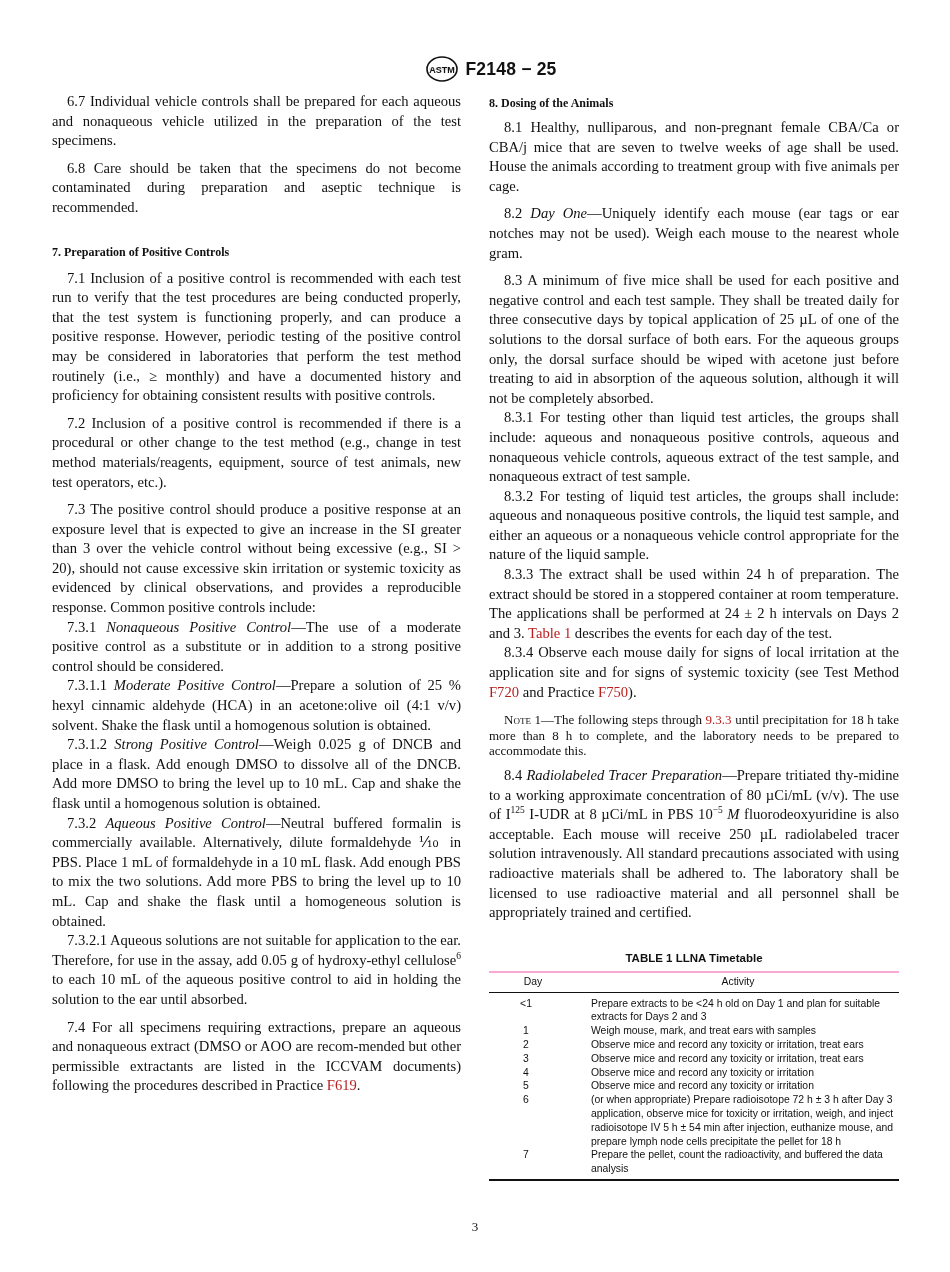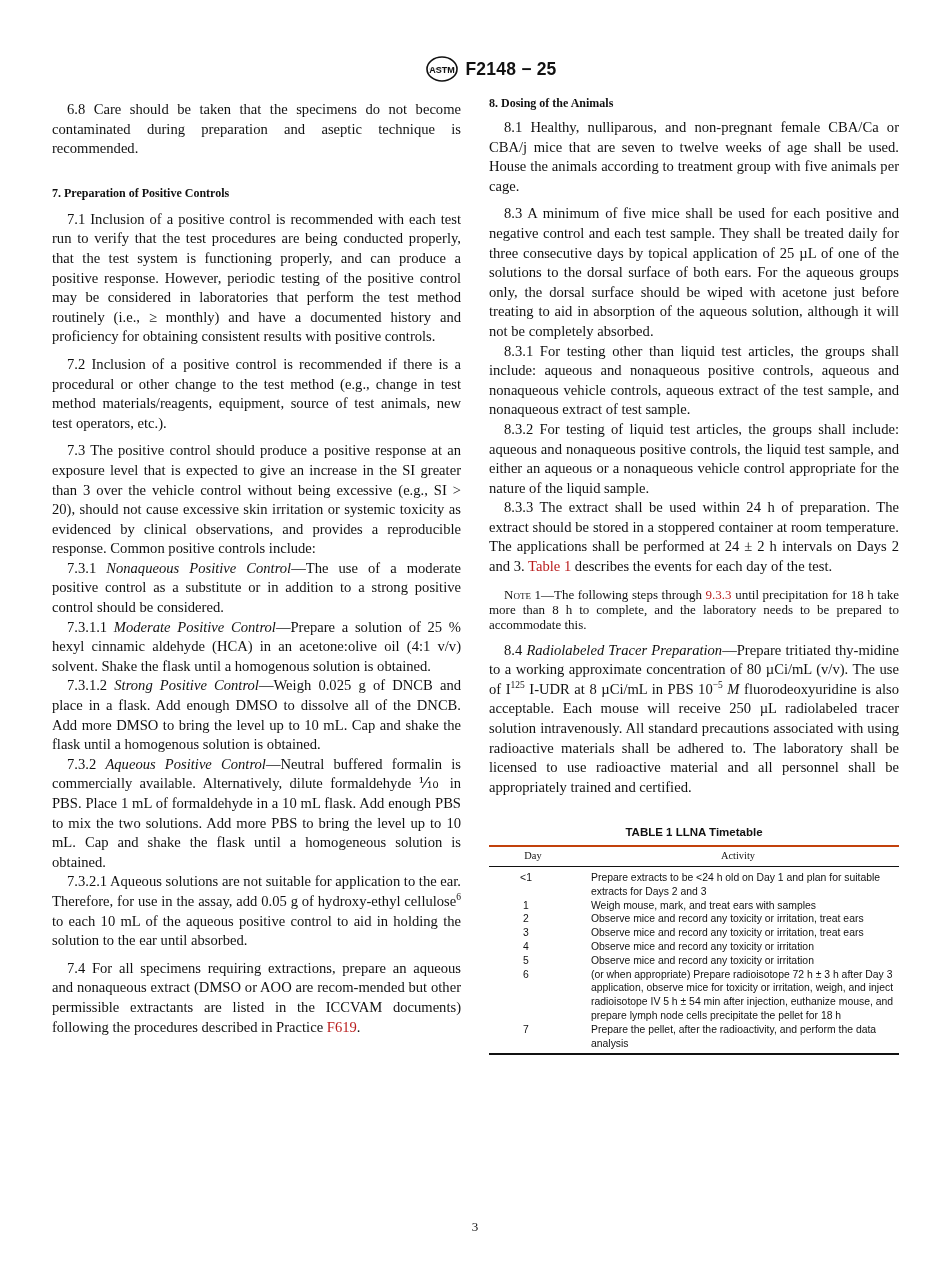--- a/index.html
+++ b/index.html
@@ -43,21 +43,21 @@
     .table-title {
       font-family: "Liberation Sans", "DejaVu Sans", sans-serif;
       font-weight: bold; font-size: 11.5px; text-align: center; line-height: 14px;
       margin-bottom: 6px;
     }
     table {
       width: 100%; border-collapse: collapse;
       font-family: "Liberation Sans", "DejaVu Sans", sans-serif;
       font-size: 10.4px; line-height: 13.8px; text-align: left;
     }
-    thead tr { border-top: 2px solid #c2410c; border-bottom: 1px solid #111; font-family: Liberation Serif, serif; }
+    thead tr { border-top: 2px solid #f9a8d4; border-bottom: 1px solid #111; }
     thead th { font-weight: normal; padding: 2px 0 3px; }
     thead th.day { text-align: center; width: 74px; }
     thead th.act { text-align: center; }
     tbody tr:first-child td { padding-top: 4px; }
     tbody tr:last-child { border-bottom: 2px solid #111; }
     tbody tr:last-child td { padding-bottom: 3px; }
     td { vertical-align: top; padding: 0; }
     td.day { text-align: center; width: 74px; padding-right: 14px; }
     td.act { padding-left: 14px; }
     .page-num {
@@ -73,42 +73,45 @@
     <svg viewBox="0 0 34 28" width="34" height="28">
       <ellipse cx="17" cy="14" rx="15" ry="12" fill="none" stroke="#111" stroke-width="1.6"></ellipse>
       <text x="17" y="17.5" text-anchor="middle" font-family="Liberation Sans, sans-serif" font-weight="bold" font-size="9" fill="#111">ASTM</text>
       <line x1="4" y1="14" x2="30" y2="14" stroke="#111" stroke-width="0.6" opacity="0.4"></line>
     </svg>
   </span>
   <span class="doc-id">F2148 − 25</span>
 </div>
 
 <div class="col left">
+  <p><span>6.7</span> <span>Individual vehicle controls shall be prepared for each aqueous and nonaqueous vehicle utilized in the preparation of the test specimens.</span></p>
   <p class="gap"><span>6.8</span>  <span>Care should be taken that the specimens do not become contaminated during preparation and aseptic technique is recommended.</span></p>
 
   <h2 class="sec7">7.  Preparation of Positive Controls</h2>
 
   <p><span>7.1</span> <span>Inclusion of a positive control is recommended with each test run to verify that the test procedures are being conducted properly, that the test system is functioning properly, and can produce a positive response. However, periodic testing of the positive control may be considered in laboratories that perform the test method routinely (i.e., ≥ monthly) and have a documented history and proficiency for obtaining consistent results with positive controls.</span></p>
   <p class="gap"><span>7.2</span>  <span>Inclusion of a positive control is recommended if there is a procedural or other change to the test method (e.g., change in test method materials/reagents, equipment, source of test animals, new test operators, etc.).</span></p>
   <p class="gap"><span>7.3</span>  <span>The positive control should produce a positive response at an exposure level that is expected to give an increase in the SI greater than 3 over the vehicle control without being excessive (e.g., SI &gt; 20), should not cause excessive skin irritation or systemic toxicity as evidenced by clinical observations, and provides a reproducible response. Common positive controls include:</span></p>
   <p class="gap-sm"><span>7.3.1</span> <em>Nonaqueous Positive Control</em><span>—The use of a moderate positive control as a substitute or in addition to a strong positive control should be considered.</span></p>
   <p class="gap-sm"><span>7.3.1.1</span> <em>Moderate Positive Control</em><span>—Prepare a solution of 25 % hexyl cinnamic aldehyde (HCA) in an acetone:olive oil (4:1 v/v) solvent. Shake the flask until a homogenous solution is obtained.</span></p>
   <p class="gap-sm"><span>7.3.1.2</span> <em>Strong Positive Control</em><span>—Weigh 0.025 g of DNCB and place in a flask. Add enough DMSO to dissolve all of the DNCB. Add more DMSO to bring the level up to 10 mL. Cap and shake the flask until a homogenous solution is obtained.</span></p>
   <p class="gap-sm"><span>7.3.2</span> <em>Aqueous Positive Control</em><span>—Neutral buffered formalin is commercially available. Alternatively, dilute formaldehyde ⅒ in PBS. Place 1 mL of formaldehyde in a 10 mL flask. Add enough PBS to mix the two solutions. Add more PBS to bring the level up to 10 mL. Cap and shake the flask until a homogeneous solution is obtained.</span></p>
   <p class="gap-sm"><span>7.3.2.1</span>  <span>Aqueous solutions are not suitable for application to the ear. Therefore, for use in the assay, add 0.05 g of hydroxy-ethyl cellulose</span><sup>6</sup><span> to each 10 mL of the aqueous positive control to aid in holding the solution to the ear until absorbed.</span></p>
   <p class="gap"><span>7.4</span> <span>For all specimens requiring extractions, prepare an aqueous and nonaqueous extract (DMSO or AOO are recom-mended but other permissible extractants are listed in the ICCVAM documents) following the procedures described in Practice </span><span class="link">F619</span><span>.</span></p>
 </div>
 
 <div class="col right">
   <h2 class="sec8">8.  Dosing of the Animals</h2>
   <p><span>8.1</span>  <span>Healthy, nulliparous, and non-pregnant female CBA/Ca or CBA/j mice that are seven to twelve weeks of age shall be used. House the animals according to treatment group with five animals per cage.</span></p>
+  <p class="gap"><span>8.2</span>  <em>Day One</em><span>—Uniquely identify each mouse (ear tags or ear notches may not be used). Weigh each mouse to the nearest whole gram.</span></p>
   <p class="gap"><span>8.3</span>  <span>A minimum of five mice shall be used for each positive and negative control and each test sample. They shall be treated daily for three consecutive days by topical application of 25 µL of one of the solutions to the dorsal surface of both ears. For the aqueous groups only, the dorsal surface should be wiped with acetone just before treating to aid in absorption of the aqueous solution, although it will not be completely absorbed.</span></p>
   <p><span>8.3.1</span>  <span>For testing other than liquid test articles, the groups shall include: aqueous and nonaqueous positive controls, aqueous and nonaqueous vehicle controls, aqueous extract of the test sample, and nonaqueous extract of test sample.</span></p>
   <p><span>8.3.2</span> <span>For testing of liquid test articles, the groups shall include: aqueous and nonaqueous positive controls, the liquid test sample, and either an aqueous or a nonaqueous vehicle control appropriate for the nature of the liquid sample.</span></p>
   <p><span>8.3.3</span>  <span>The extract shall be used within 24 h of preparation. The extract should be stored in a stoppered container at room temperature. The applications shall be performed at 24 ± 2 h intervals on Days 2 and 3. </span><span class="link">Table 1</span><span> describes the events for each day of the test.</span></p>
+  <p><span>8.3.4</span>  <span>Observe each mouse daily for signs of local irritation at the application site and for signs of systemic toxicity (see Test Method </span><span class="link">F720</span><span> and Practice </span><span class="link">F750</span><span>).</span></p>
 
   <p class="note"><span class="sc">Note 1</span><span>—The following steps through </span><span class="link">9.3.3</span><span> until precipitation for 18 h take more than 8 h to complete, and the laboratory needs to be prepared to accommodate this.</span></p>
 
   <p class="gap"><span>8.4</span>  <em>Radiolabeled Tracer Preparation</em><span>—Prepare tritiated thy-midine to a working approximate concentration of 80 µCi/mL (v/v). The use of I</span><sup>125</sup><span> I-UDR at 8 µCi/mL in PBS 10</span><sup>−5</sup> <em>M</em><span> fluorodeoxyuridine is also acceptable. Each mouse will receive 250 µL radiolabeled tracer solution intravenously. All standard precautions associated with using radioactive materials shall be adhered to. The laboratory shall be licensed to use radioactive material and all personnel shall be appropriately trained and certified.</span></p>
 
   <div class="table-wrap">
     <div class="table-title">TABLE 1 LLNA Timetable</div>
     <table>
       <thead>
         <tr>
@@ -140,20 +143,20 @@
         <tr>
             <td class="day">5</td>
             <td class="act">Observe mice and record any toxicity or irritation</td>
           </tr>
         <tr>
             <td class="day">6</td>
             <td class="act">(or when appropriate) Prepare radioisotope 72 h ± 3 h after Day 3 application, observe mice for toxicity or irritation, weigh, and inject radioisotope IV 5 h ± 54 min after injection, euthanize mouse, and prepare lymph node cells precipitate the pellet for 18 h</td>
           </tr>
         <tr>
             <td class="day">7</td>
-            <td class="act">Prepare the pellet, after the radioactivity, and perform the data analysis</td>
+            <td class="act">Prepare the pellet, count the radioactivity, and buffered the data analysis</td>
           </tr>
       </tbody>
     </table>
   </div>
 </div>
 
 <div class="page-num">3</div>
 
 </body></html>

